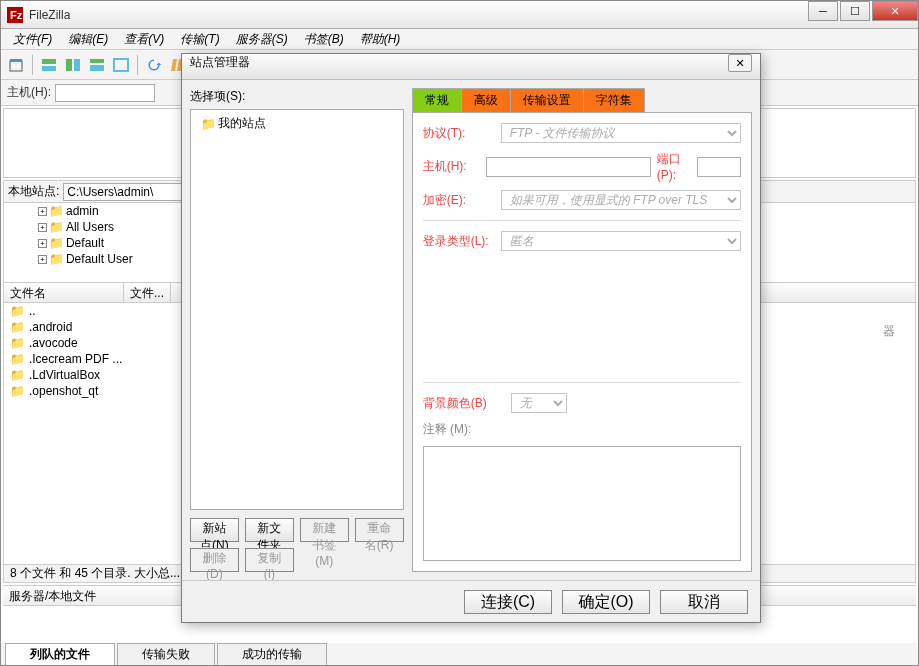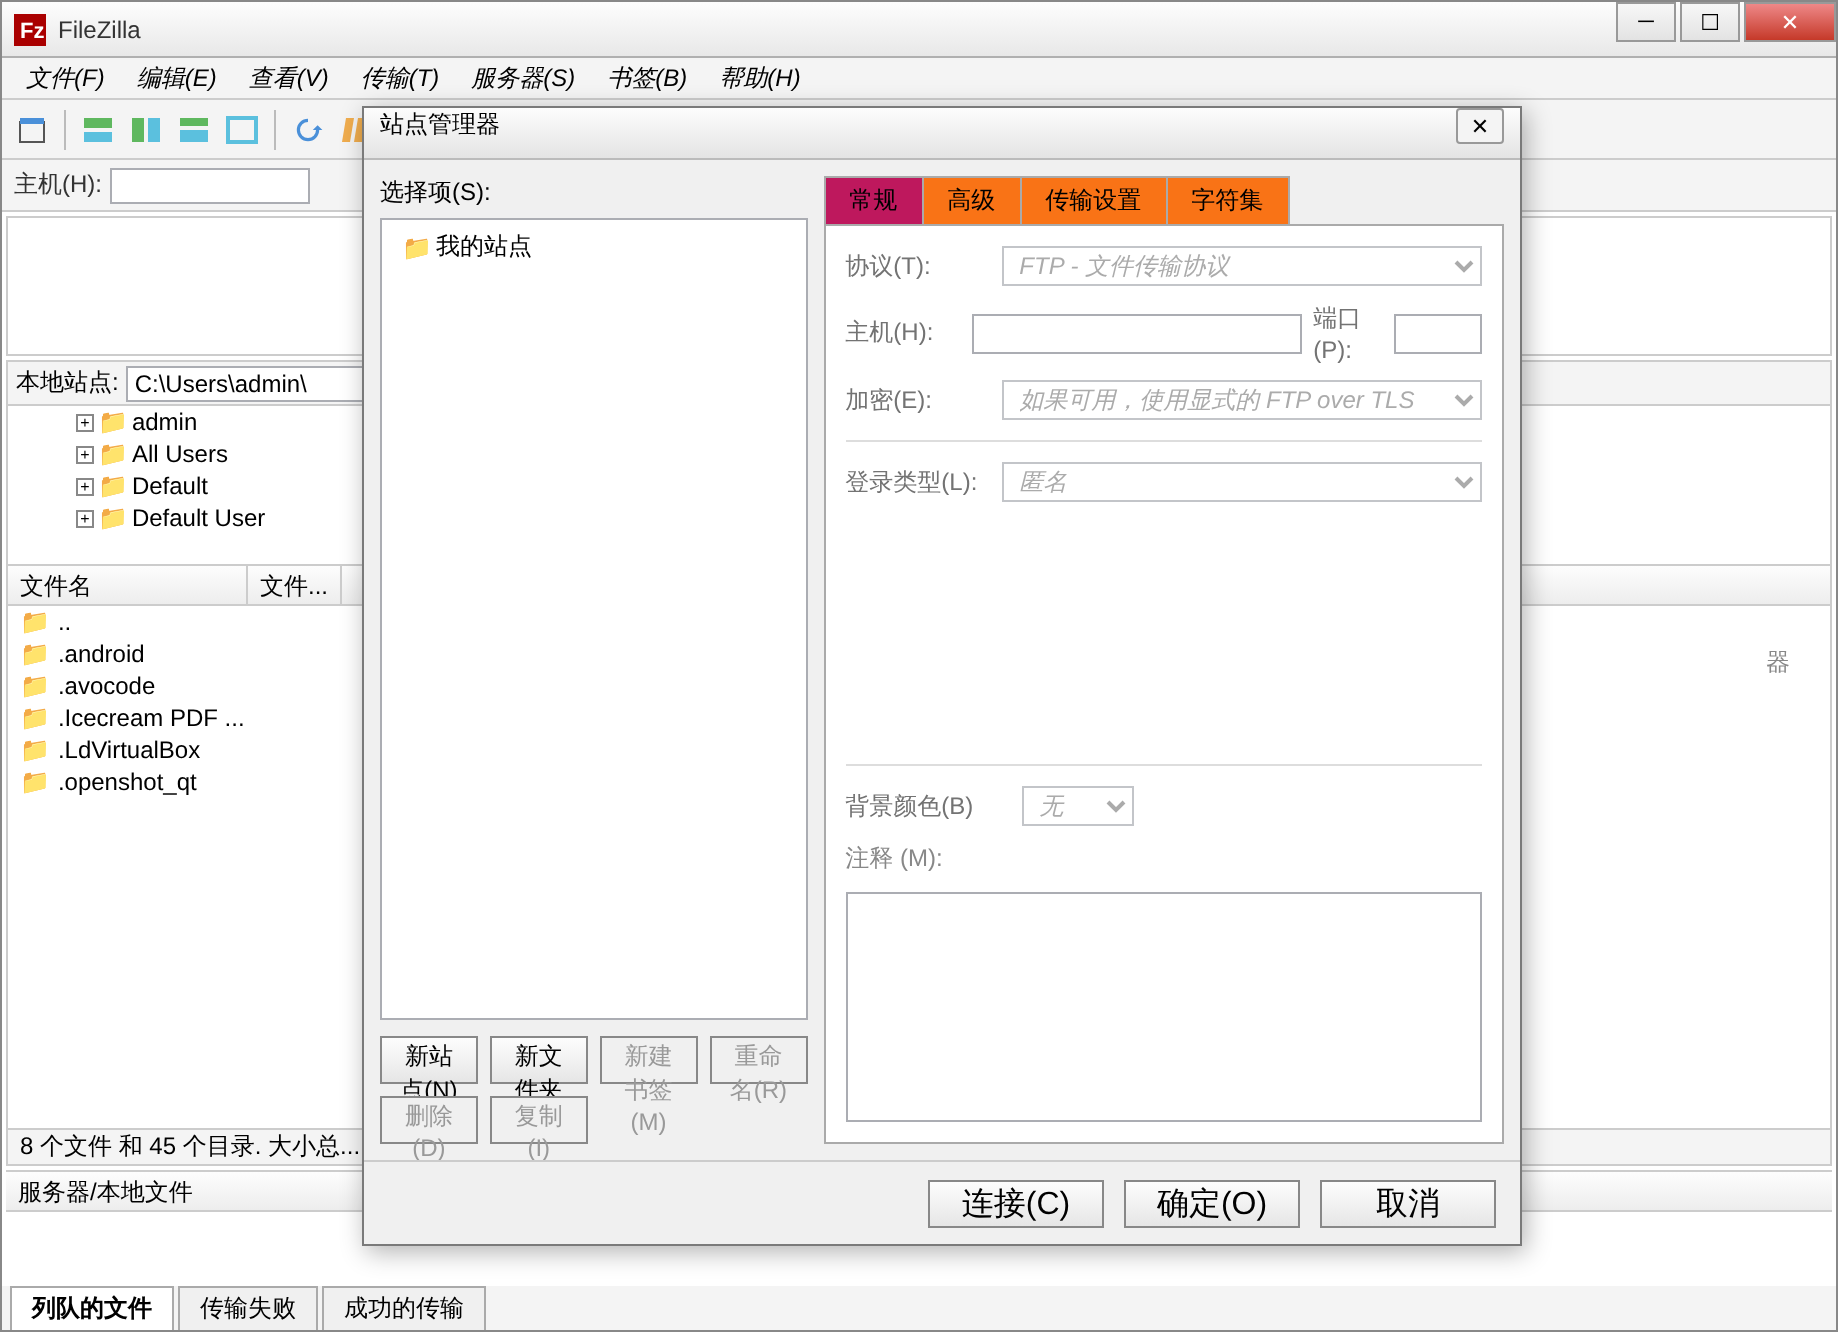--- a/index.html
+++ b/index.html
@@ -42,43 +42,43 @@
 .listhdr { height: 20px; background: linear-gradient(#fdfdfd, #ededed); border-bottom: 1px solid #ccc; display: flex; font-size: 12px; }
 .listhdr .col { padding: 2px 6px; border-right: 1px solid #ccc; }
 .filelist { flex: 1; overflow: auto; font-size: 12px; background: #fff; }
 .filelist .row { display: flex; align-items: center; padding: 1px 6px; gap: 4px; }
 .status-line { height: 18px; font-size: 12px; padding: 0 6px; border-top: 1px solid #ccc; background: #f4f4f4; }
 
 
 .queue { height: 56px; border-top: 1px solid #ccc; margin: 2px; background: #fff; font-size: 12px; }
 .queue-hdr { height: 20px; background: linear-gradient(#fdfdfd, #ededed); border-bottom: 1px solid #ccc; padding: 2px 6px; }
 .bottom-tabs { height: 22px; background: #f4f4f4; display: flex; align-items: flex-end; padding: 0 4px; font-size: 12px; gap: 2px; }
-.bottom-tabs .btab { border: 1px solid #aaa; border-bottom: none; background: #f0f0f0; padding: 2px 10px; cursor: pointer; }
+.bottom-tabs .btab { border: 1px solid #aaa; border-bottom: none; background: #f0f0f0; padding: 2px 24px; cursor: pointer; }
 .bottom-tabs .btab.active { background: #fff; font-weight: bold; }
 
 
 .modal-overlay { position: absolute; inset: 0; }
 .dialog { position: absolute; left: 180px; top: 52px; width: 580px; height: 570px; background: #f0f0f0; border: 1px solid #7a7a7a; box-shadow: 2px 3px 12px rgba(0,0,0,.3); display: flex; flex-direction: column; }
 .dlg-title { height: 26px; background: linear-gradient(#fdfdfd, #e4e4e4); display: flex; align-items: flex-start; padding: 0 8px; font-size: 12px; border-bottom: 1px solid #bbb; }
 .dlg-title .spacer { flex: 1; }
 .dlg-close { width: 24px; height: 18px; border: 1px solid #999; background: #f4f4f4; font-size: 11px; display: flex; align-items: center; justify-content: center; cursor: pointer; border-radius: 2px; }
 .dlg-body { flex: 1; display: flex; padding: 8px; gap: 8px; }
 .dlg-left { width: 220px; display: flex; flex-direction: column; }
 .dlg-left .label { font-size: 12px; margin-bottom: 4px; }
 .dlg-tree { flex: 1; background: #fff; border: 1px solid #abadb3; font-size: 12px; padding: 4px; }
 .dlg-btns { display: grid; grid-template-columns: 1fr 1fr 1fr 1fr; gap: 6px; margin-top: 8px; }
 .dlg-btns button { height: 24px; font-size: 12px; border: 1px solid #888; background: linear-gradient(#fdfdfd, #e6e6e6); cursor: pointer; }
 .dlg-btns button:disabled { color: #999; background: #f0f0f0; cursor: default; }
 .dlg-right { flex: 1; display: flex; flex-direction: column; }
 .tab-strip { display: flex; font-size: 12px; }
 .tab-strip .tab { border: 1px solid #aaa; border-bottom: none; background: #f97316; padding: 3px 12px; cursor: pointer; margin-right: -1px; }
-.tab-strip .tab.active { background: #be185d; position: relative; z-index: 1; }
+.tab-strip .tab.active { background: #84cc16; position: relative; z-index: 1; }
 .tab-page { flex: 1; background: #fff; border: 1px solid #aaa; padding: 10px; font-size: 12px; display: flex; flex-direction: column; gap: 8px; }
 .form-row { display: flex; align-items: center; gap: 6px; }
-.form-row label { width: 72px; color: #737373; }
+.form-row label { width: 72px; color: #ef4444; }
 .form-row select, .form-row input { height: 20px; border: 1px solid #abadb3; font-size: 12px; padding: 0 4px; background: #fff; color: #888; }
 .form-row select { flex: 1; font-style: italic; }
 .hr { height: 1px; background: #ddd; margin: 2px 0; }
 .comment-box { flex: 1; border: 1px solid #abadb3; background: #fff; }
 .dlg-footer { height: 42px; display: flex; align-items: center; justify-content: flex-end; gap: 10px; padding: 0 12px; border-top: 1px solid #ccc; }
 .dlg-footer button { width: 88px; height: 24px; font-size: 16px; border: 1px solid #888; background: linear-gradient(#fdfdfd, #e6e6e6); cursor: pointer; }
 
 svg { display: block; }
 </style>
 </head>

